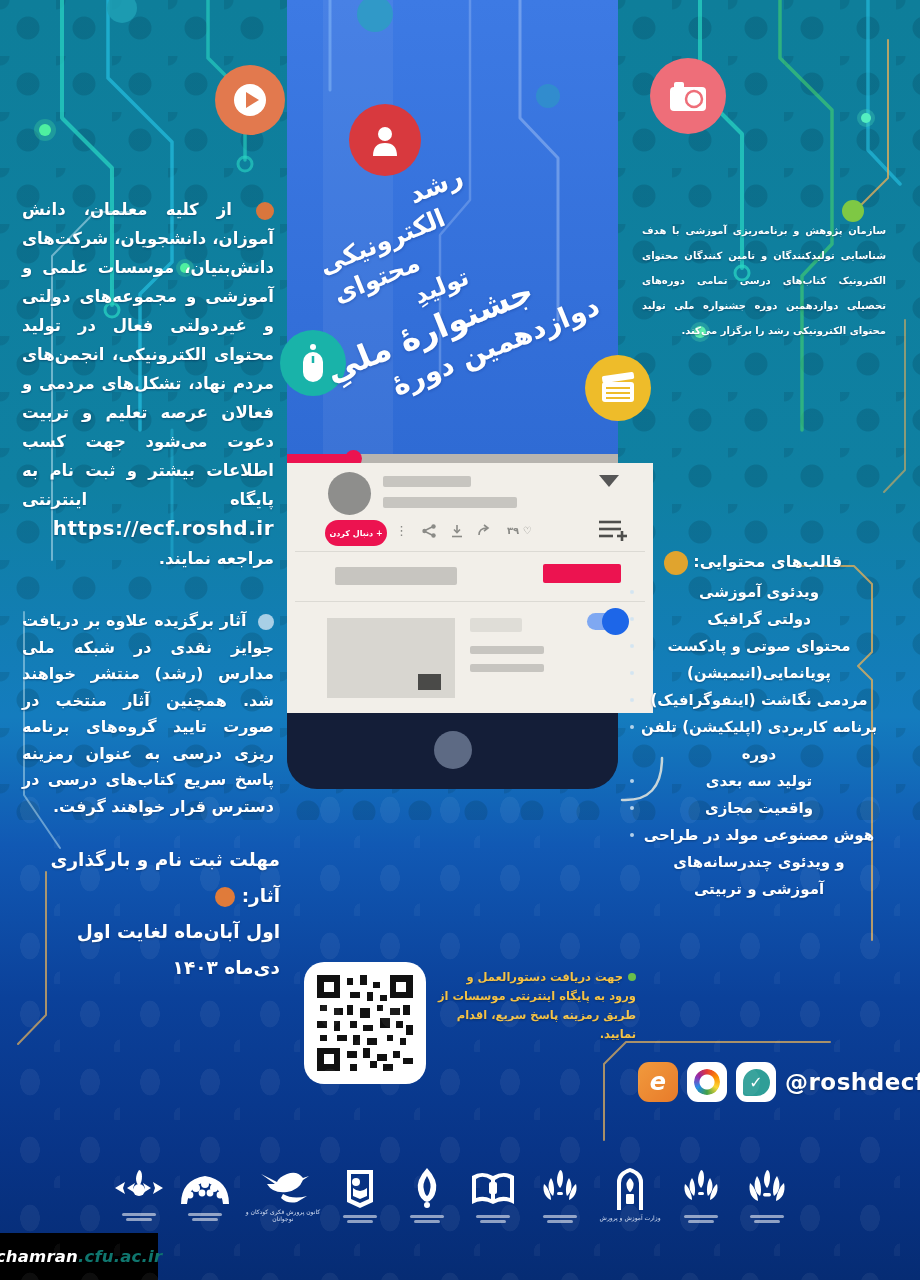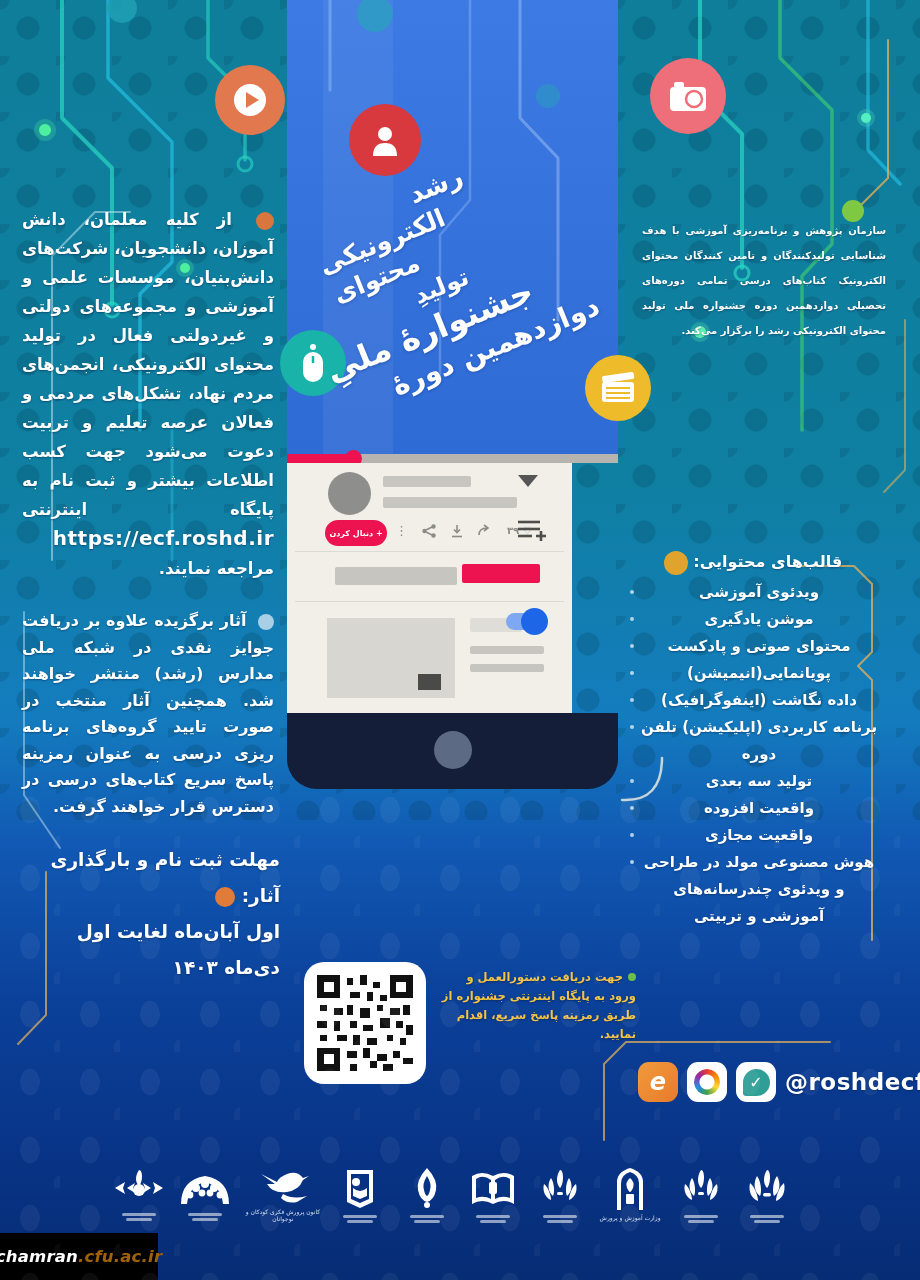--- a/index.html
+++ b/index.html
@@ -17,21 +17,21 @@
                      radial-gradient(ellipse 10px 14px at 60px 64px,rgba(255,255,255,.05) 60%,transparent 62%);
     background-size:60px 68px;}
   svg.decor{position:absolute;left:0;top:0;pointer-events:none;}
   
   .screen-band{position:absolute;left:287px;top:0;width:331px;height:456px;
     background:linear-gradient(180deg,#3d7ae4 0%,#336fd9 70%,#2f6bd4 100%);}
   .screen-band .sheen{position:absolute;left:36px;top:0;width:70px;height:100%;background:rgba(255,255,255,.06);}
   .progress{position:absolute;left:287px;top:454px;width:331px;height:9px;background:#b7b4af;}
   .progress .fill{position:absolute;left:0;top:0;height:9px;width:66px;background:#ec1350;}
   .progress .knob{position:absolute;left:58px;top:-4px;width:17px;height:17px;border-radius:50%;background:#ec1350;}
-  .ui{position:absolute;left:287px;top:463px;width:285px;height:250px;background:#f2efe9;}
+  .ui{position:absolute;left:287px;top:463px;width:366px;height:250px;background:#f2efe9;}
   .avatar{position:absolute;left:41px;top:9px;width:43px;height:43px;border-radius:50%;background:#8e8e8c;}
   .bar{position:absolute;background:#c7c5c0;border-radius:2px;}
   .caret{position:absolute;right:34px;top:12px;width:0;height:0;border-left:10px solid transparent;border-right:10px solid transparent;border-top:12px solid #565656;}
   .follow{position:absolute;left:38px;top:57px;width:62px;height:26px;border-radius:14px;background:#ec1350;color:#fff;
     font-size:8px;font-weight:bold;display:flex;align-items:center;justify-content:center;direction:rtl;}
   .acticons{position:absolute;left:108px;top:60px;width:150px;display:flex;align-items:center;gap:14px;color:#8b8b87;font-size:13px;}
   .acticons svg{display:block;}
   .likes{font-size:10px;letter-spacing:1px;color:#8b8b87;font-weight:bold;}
   .plist{position:absolute;right:24px;top:55px;}
   .hr{position:absolute;left:8px;right:8px;height:1px;background:#dcdad4;}
@@ -49,21 +49,21 @@
   .cl1{font-size:26px;margin-right:118px;}
   .cl2{font-size:25px;margin-right:150px;}
   .cl3{font-size:25px;margin-right:190px;}
   .cl4{font-size:24px;margin-right:150px;}
   .cl5{font-size:33px;margin-right:96px;}
   .cl6{font-size:28px;margin-right:40px;}
   
   .circ{position:absolute;border-radius:50%;display:flex;align-items:center;justify-content:center;}
   
   .fa{direction:rtl;color:#fff;text-shadow:0 1px 2px rgba(3,30,70,.45);}
-  .leftcol-p1{position:absolute;left:22px;top:205px;width:252px;font-size:16.5px;font-weight:bold;line-height:29px;text-align:justify;}
+  .leftcol-p1{position:absolute;left:22px;top:195px;width:252px;font-size:16.5px;font-weight:bold;line-height:29px;text-align:justify;}
   .leftcol-p1 .url{direction:ltr;display:inline-block;font-size:20px;letter-spacing:.5px;}
   .leftcol-p2{position:absolute;left:22px;top:608px;width:252px;font-size:16px;font-weight:bold;line-height:26.5px;text-align:justify;}
   .deadline{position:absolute;left:18px;top:842px;width:262px;font-size:18.5px;font-weight:bold;line-height:36px;text-align:right;}
   .rightcol-p1{position:absolute;left:642px;top:218px;width:244px;font-size:10px;font-weight:bold;line-height:25px;text-align:justify;}
   .formats{position:absolute;left:628px;top:548px;width:250px;font-size:15px;font-weight:bold;line-height:27px;text-align:center;}
   .formats .fh{font-size:16px;margin-bottom:4px;}
   .formats .fi{position:relative;padding-left:12px;}
   .formats .fi::before{content:"";position:absolute;left:2px;top:11px;width:4px;height:4px;border-radius:50%;background:#cfe3f2;opacity:.85;}
   .dot{display:inline-block;border-radius:50%;vertical-align:middle;}
   
@@ -84,21 +84,21 @@
   .logos{position:absolute;left:108px;top:1168px;width:690px;display:flex;justify-content:space-between;align-items:flex-start;}
   .logo{width:62px;display:flex;flex-direction:column;align-items:center;color:#fff;}
   .logo svg{display:block;}
   .cap{margin-top:4px;font-size:6px;line-height:7px;color:#e8f0ff;text-align:center;direction:rtl;opacity:.9;}
   .capbar{margin-top:5px;width:34px;height:3px;border-radius:2px;background:rgba(255,255,255,.55);}
   .capbar.b2{margin-top:2px;width:26px;}
   
   .wm{position:absolute;left:0;top:1233px;width:158px;height:47px;background:#000;display:flex;align-items:center;justify-content:center;
     font-style:italic;font-weight:bold;font-size:16.5px;letter-spacing:.2px;}
   .wm .w1{color:#fff;}
-  .wm .w2{color:#a16207;}
+  .wm .w2{color:#0f766e;}
 </style>
 </head>
 <body>
 
 <div id="poster">
 
   <div class="pat-top"></div>
 
   <div class="screen-band">
       <div class="sheen"></div>
@@ -278,27 +278,26 @@
     <div><span>مهلت ثبت نام و بارگذاری آثار:</span> <span class="dot" style="width:20px;height:20px;background:#e07b3a;"></span></div>
     <div>اول آبان‌ماه لغایت اول دی‌ماه ۱۴۰۳</div>
   </div>
 
   <span class="dot" style="position:absolute;left:842px;top:200px;width:22px;height:22px;background:#7ec844;"></span>
   <div class="fa rightcol-p1">سازمان پژوهش و برنامه‌ریزی آموزشی با هدف شناسایی تولیدکنندگان و تامین کنندگان محتوای الکترونیک کتاب‌های درسی تمامی دوره‌های تحصیلی دوازدهمین دوره جشنواره ملی تولید محتوای الکترونیکی رشد را برگزار می‌کند.</div>
 
   <div class="fa formats">
     <div class="fh"><span>قالب‌های محتوایی:</span> <span class="dot" style="width:24px;height:24px;background:#e0a42e;"></span></div>
     <div class="fi">ویدئوی آموزشی</div>
-    <div class="fi">موشن یادگیری</div>
+    <div class="fi">دولتی گرافیک</div>
     <div class="fi">محتوای صوتی و پادکست</div>
     <div class="fi">پویانمایی(انیمیشن)</div>
-    <div class="fi">داده نگاشت (اینفوگرافیک)</div>
+    <div class="fi">مردمی نگاشت (اینفوگرافیک)</div>
     <div class="fi">برنامه کاربردی (اپلیکیشن) تلفن دوره</div>
     <div class="fi">تولید سه بعدی</div>
-    <div class="fi">واقعیت افزوده</div>
     <div class="fi">واقعیت مجازی</div>
     <div class="fi">هوش مصنوعی مولد در طراحی و ویدئوی چندرسانه‌های آموزشی و تربیتی</div>
   </div>
 
   <div class="qrbox">
     <svg width="96" height="96" viewBox="0 0 29 29" shape-rendering="crispEdges">
       <rect width="29" height="29" fill="#fff"></rect>
       <g fill="#111">
         <rect x="0" y="0" width="7" height="7"></rect>
           <rect x="22" y="0" width="7" height="7"></rect>
@@ -336,21 +335,21 @@
           <rect x="14" y="22" width="2" height="3"></rect>
         <rect x="18" y="24" width="3" height="2"></rect>
           <rect x="23" y="23" width="2" height="2"></rect>
           <rect x="26" y="25" width="3" height="2"></rect>
           <rect x="10" y="27" width="2" height="2"></rect>
         <rect x="16" y="26" width="2" height="2"></rect>
           <rect x="20" y="27" width="3" height="2"></rect>
       </g>
     </svg>
   </div>
-  <div class="qrnote"><span class="gdot"></span><span>جهت دریافت دستورالعمل و ورود به پایگاه اینترنتی جشنواره از طریق رمزینه پاسخ سریع، اقدام نمایید.</span></div>
+  <div class="qrnote"><span class="gdot"></span><span>جهت دریافت دستورالعمل و ورود به پایگاه اینترنتی موسسات از طریق رمزینه پاسخ سریع، اقدام نمایید.</span></div>
 
   <div class="social">
     <div class="appic eitaa">e</div>
     <div class="appic ring">
         <div class="r"></div>
       </div>
     <div class="appic check">
         <div class="c">✓</div>
       </div>
     <div class="handle">@roshdecf</div>

